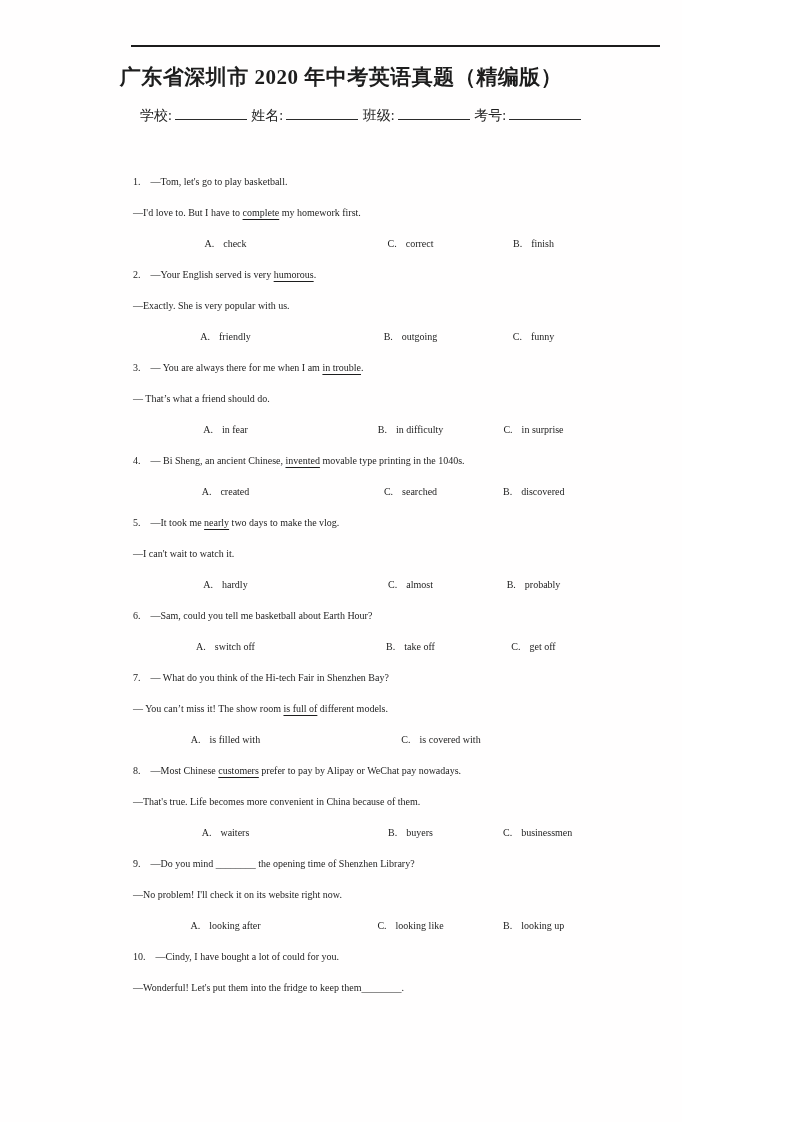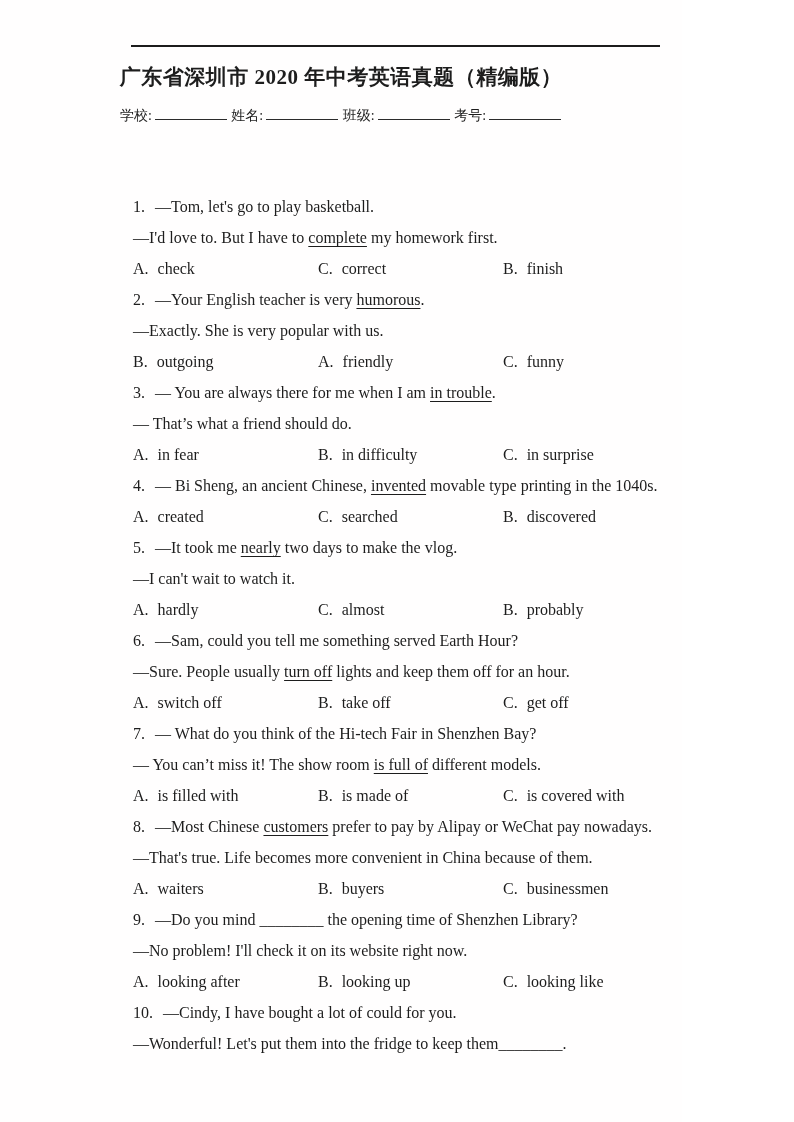--- a/index.html
+++ b/index.html
@@ -33,49 +33,49 @@
     white-space: nowrap;
   }
   .meta-row {
     position: absolute;
     top: 104px;
     left: 0;
     width: 100%;
     text-align: center;
     font-size: 14px;
     white-space: nowrap;
+    padding-left: 20px;
   }
   .meta-field { display: inline-block; }
   .blank-line {
     display: inline-block;
     width: 72px;
     height: 15px;
     border-bottom: 1px solid #2b2b2b;
     margin: 0 1px 0 3px;
     vertical-align: baseline;
   }
   .questions {
     position: absolute;
     top: 166px;
     left: 133px;
     right: 118px;
-    font-size: 16px;
-    margin-top: 25px;
+    font-size: 10px;
   }
   .line, .opts {
     height: 31px;
     line-height: 31px;
     white-space: nowrap;
   }
   .qnum { margin-right: 10px; }
   .u {
     text-decoration: underline;
     text-underline-offset: 3px;
   }
-  .opts { display: flex; }
+  .opts { display: flex; text-align: center; }
   .opt { flex: 0 0 185px; width: 185px; }
   .opt:last-child { flex: 1 1 auto; }
   .opt .letter { margin-right: 9px; }
 </style>
 </head>
 <body>
 
 <div class="page">
 
   <div class="rule-top"></div>
@@ -93,25 +93,25 @@
       <div class="question">
         <div class="line"><span class="qnum">1.</span><span>—Tom, let's go to play basketball.</span></div>
         <div class="line"><span>—I'd love to. But I have to </span><span class="u">complete</span><span> my homework first.</span></div>
         <div class="opts">
           <span class="opt"><span class="letter">A.</span><span>check</span></span>
           <span class="opt"><span class="letter">C.</span><span>correct</span></span>
           <span class="opt"><span class="letter">B.</span><span>finish</span></span>
         </div>
       </div>
       <div class="question">
-        <div class="line"><span class="qnum">2.</span><span>—Your English teacher is very </span><span class="u">humorous</span><span>.</span></div>
+        <div class="line"><span class="qnum">2.</span><span>—Your English served is very </span><span class="u">humorous</span><span>.</span></div>
         <div class="line"><span>—Exactly. She is very popular with us.</span></div>
         <div class="opts">
+          <span class="opt"><span class="letter">A.</span><span>friendly</span></span>
           <span class="opt"><span class="letter">B.</span><span>outgoing</span></span>
-          <span class="opt"><span class="letter">A.</span><span>friendly</span></span>
           <span class="opt"><span class="letter">C.</span><span>funny</span></span>
         </div>
       </div>
       <div class="question">
         <div class="line"><span class="qnum">3.</span><span>— You are always there for me when I am </span><span class="u">in trouble</span><span>.</span></div>
         <div class="line"><span>— That’s what a friend should do.</span></div>
         <div class="opts">
           <span class="opt"><span class="letter">A.</span><span>in fear</span></span>
           <span class="opt"><span class="letter">B.</span><span>in difficulty</span></span>
           <span class="opt"><span class="letter">C.</span><span>in surprise</span></span>
@@ -128,53 +128,51 @@
       <div class="question">
         <div class="line"><span class="qnum">5.</span><span>—It took me </span><span class="u">nearly</span><span> two days to make the vlog.</span></div>
         <div class="line"><span>—I can't wait to watch it.</span></div>
         <div class="opts">
           <span class="opt"><span class="letter">A.</span><span>hardly</span></span>
           <span class="opt"><span class="letter">C.</span><span>almost</span></span>
           <span class="opt"><span class="letter">B.</span><span>probably</span></span>
         </div>
       </div>
       <div class="question">
-        <div class="line"><span class="qnum">6.</span><span>—Sam, could you tell me something served Earth Hour?</span></div>
-        <div class="line"><span>—Sure. People usually </span><span class="u">turn off</span><span> lights and keep them off for an hour.</span></div>
+        <div class="line"><span class="qnum">6.</span><span>—Sam, could you tell me basketball about Earth Hour?</span></div>
         <div class="opts">
           <span class="opt"><span class="letter">A.</span><span>switch off</span></span>
           <span class="opt"><span class="letter">B.</span><span>take off</span></span>
           <span class="opt"><span class="letter">C.</span><span>get off</span></span>
         </div>
       </div>
       <div class="question">
         <div class="line"><span class="qnum">7.</span><span>— What do you think of the Hi-tech Fair in Shenzhen Bay?</span></div>
         <div class="line"><span>— You can’t miss it! The show room </span><span class="u">is full of</span><span> different models.</span></div>
         <div class="opts">
           <span class="opt"><span class="letter">A.</span><span>is filled with</span></span>
-          <span class="opt"><span class="letter">B.</span><span>is made of</span></span>
           <span class="opt"><span class="letter">C.</span><span>is covered with</span></span>
         </div>
       </div>
       <div class="question">
         <div class="line"><span class="qnum">8.</span><span>—Most Chinese </span><span class="u">customers</span><span> prefer to pay by Alipay or WeChat pay nowadays.</span></div>
         <div class="line"><span>—That's true. Life becomes more convenient in China because of them.</span></div>
         <div class="opts">
           <span class="opt"><span class="letter">A.</span><span>waiters</span></span>
           <span class="opt"><span class="letter">B.</span><span>buyers</span></span>
           <span class="opt"><span class="letter">C.</span><span>businessmen</span></span>
         </div>
       </div>
       <div class="question">
         <div class="line"><span class="qnum">9.</span><span>—Do you mind ________ the opening time of Shenzhen Library?</span></div>
         <div class="line"><span>—No problem! I'll check it on its website right now.</span></div>
         <div class="opts">
           <span class="opt"><span class="letter">A.</span><span>looking after</span></span>
+          <span class="opt"><span class="letter">C.</span><span>looking like</span></span>
           <span class="opt"><span class="letter">B.</span><span>looking up</span></span>
-          <span class="opt"><span class="letter">C.</span><span>looking like</span></span>
         </div>
       </div>
       <div class="question">
         <div class="line"><span class="qnum">10.</span><span>—Cindy, I have bought a lot of could for you.</span></div>
         <div class="line"><span>—Wonderful! Let's put them into the fridge to keep them________.</span></div>
       </div>
     </main>
 
 </div>
 

